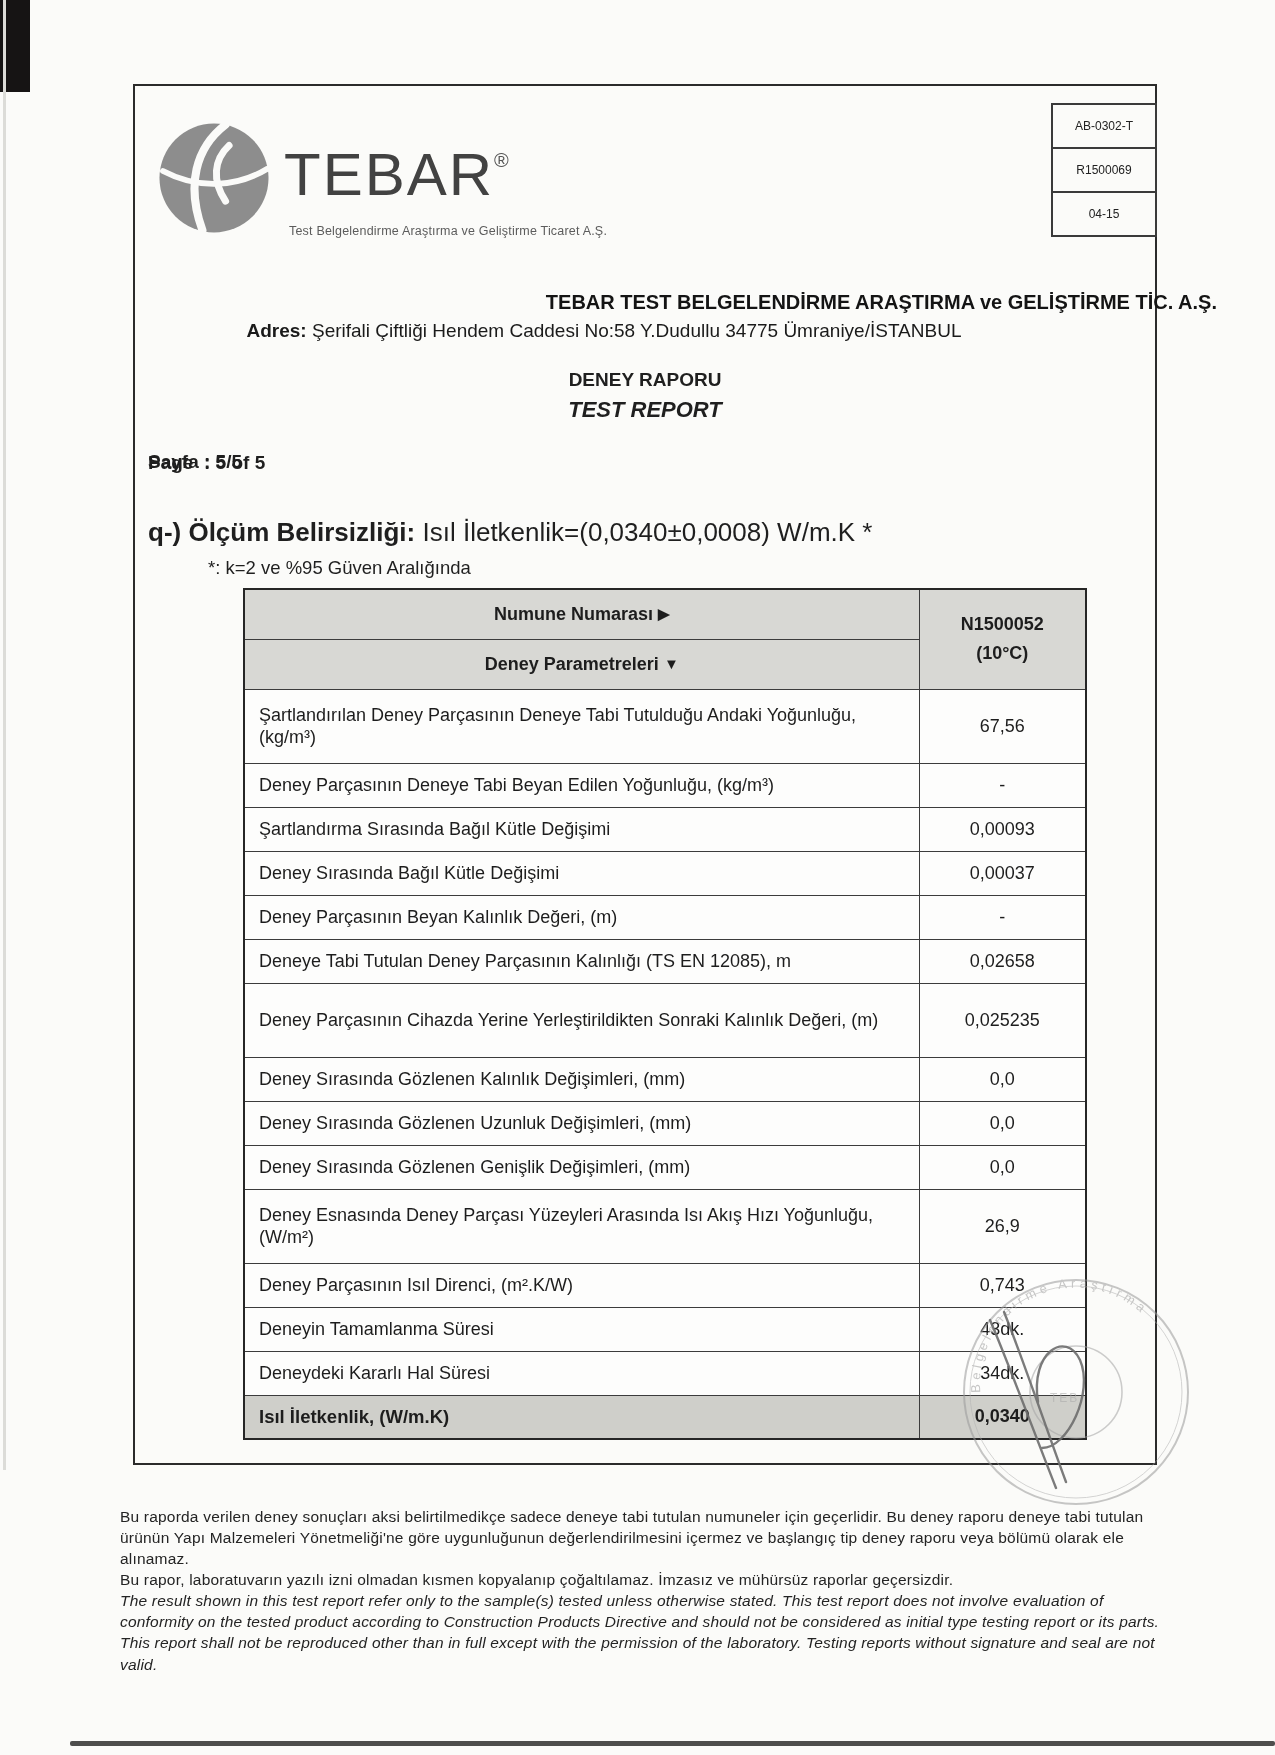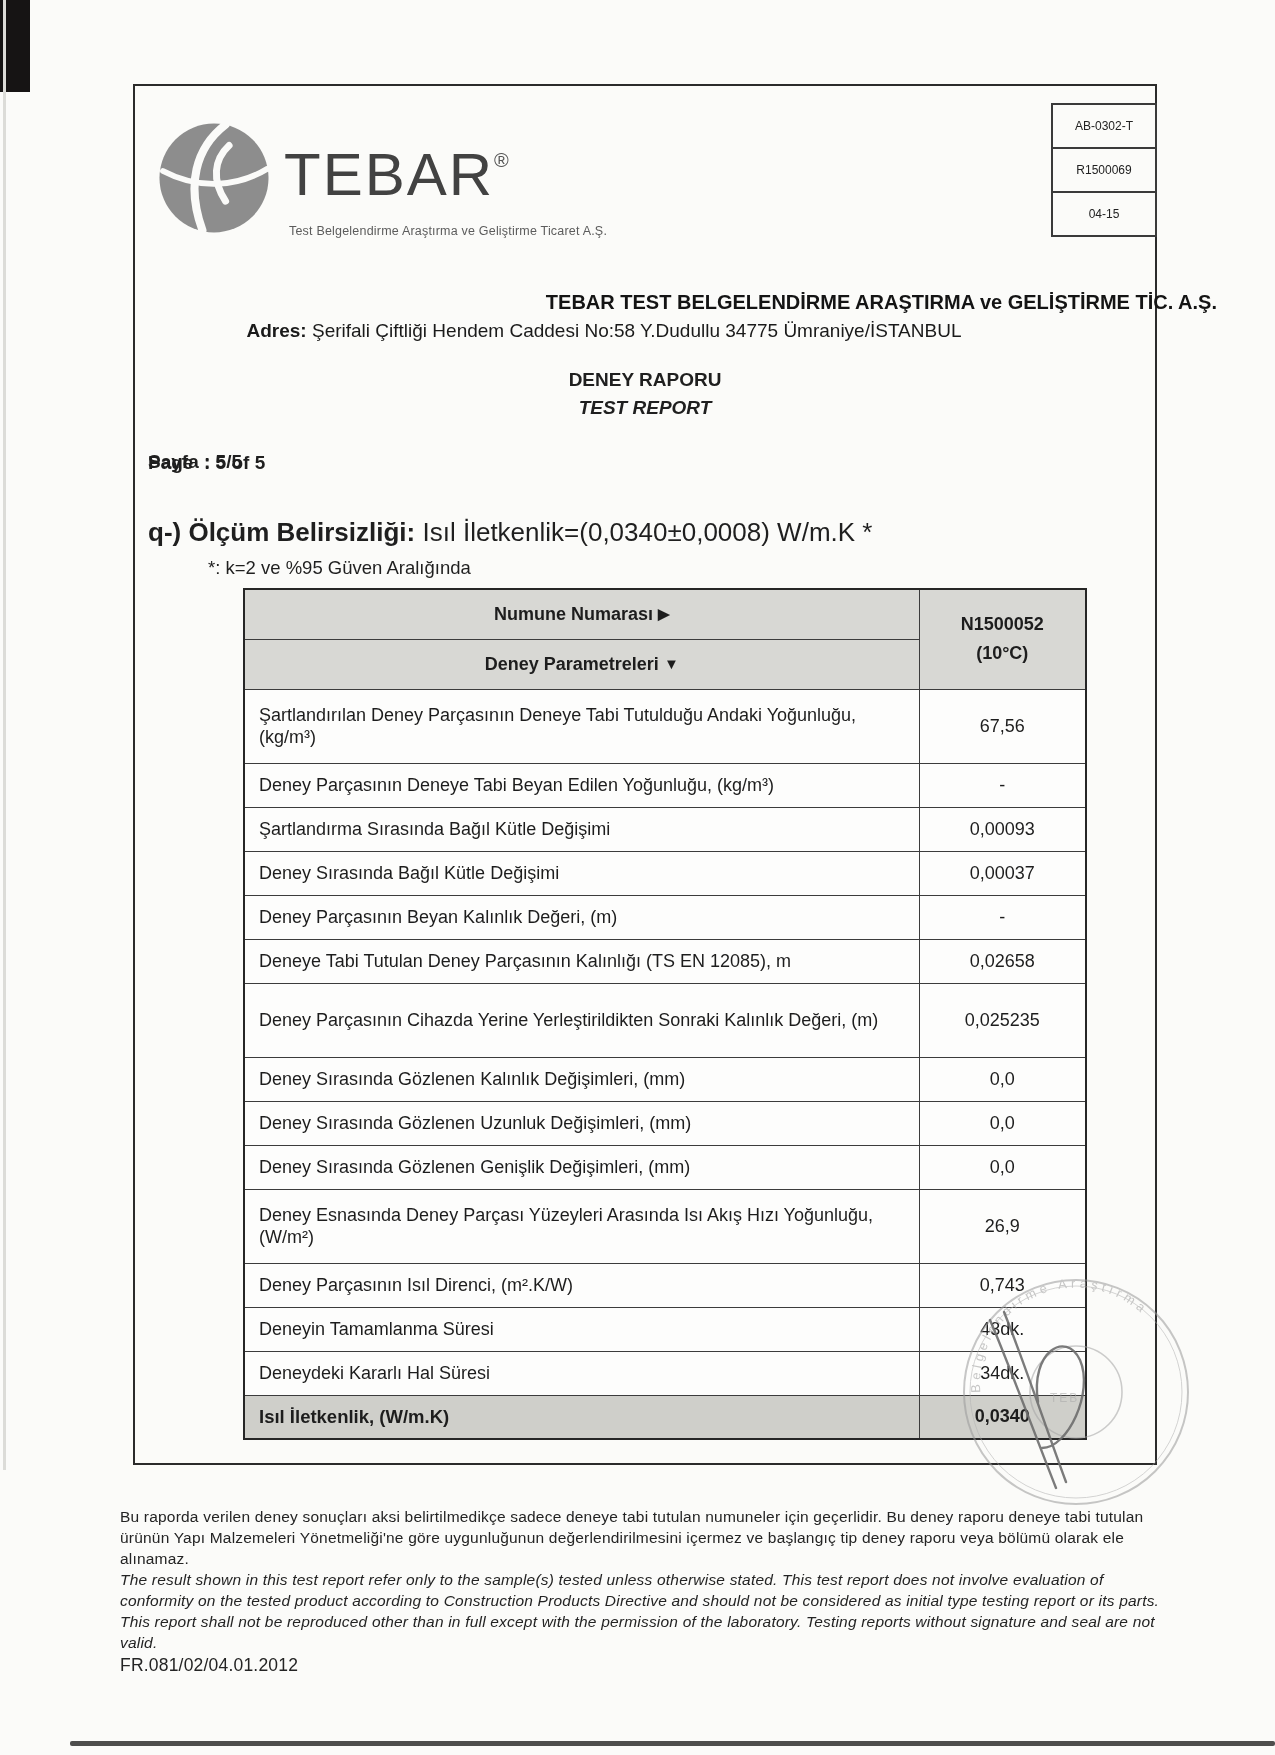--- a/index.html
+++ b/index.html
@@ -34,21 +34,21 @@
     display:flex; align-items:center; justify-content:center;
     font-size:12px; color:#222; background:#fbfbf9;
   }
   .code-box:first-child { margin-top:0; }
 
   
   .company-title { left:133px; top:291px; width:1084px; text-align:right; font-size:20px; font-weight:bold; color:#141414; }
   .address-line  { left:133px; top:320px; width:942px; text-align:center; font-size:19px; color:#1a1a1a; }
   .address-line b { font-weight:bold; }
   .report-title-tr { left:133px; top:369px; width:1024px; text-align:center; font-size:19px; font-weight:bold; }
-  .report-title-en { left:133px; top:397px; width:1024px; text-align:center; font-size:19px; font-weight:bold; font-style:italic; }
+  .report-title-en { left:133px; top:397px; width:1024px; text-align:center; font-size:22px; font-weight:bold; font-style:italic; }
   .page-tr { left:148px; top:424px; font-size:19px; font-weight:bold; white-space:pre;margin-top:27px; }
   .page-en { left:148px; top:452px; font-size:19px; font-weight:bold; white-space:pre; }
 
   .uncert { left:148px; top:517px; font-size:26px; }
   .uncert b { font-weight:bold; }
   .uncert-note { left:208px; top:557px; font-size:18.5px; }
 
   
   table.results { left:243px; top:588px; width:842px; border-collapse:collapse; table-layout:fixed; background:#fdfdfc; }
   table.results col.c-lbl { width:675px; }
@@ -206,15 +206,15 @@
     <g fill="none" stroke="#6e6e6e" stroke-width="2.4" stroke-linecap="round" opacity="0.9">
       <path d="M 52 68 C 70 110, 96 180, 118 236"></path>
       <path d="M 66 60 C 84 104, 108 176, 128 230"></path>
       <path d="M 100 150 C 92 100, 128 78, 142 108 C 156 140, 130 196, 104 196"></path>
     </g>
   </svg>
 </div>
 
 <div class="abs footnotes">
   <p>Bu raporda verilen deney sonuçları aksi belirtilmedikçe sadece deneye tabi tutulan numuneler için geçerlidir. Bu deney raporu deneye tabi tutulan ürünün Yapı Malzemeleri Yönetmeliği'ne göre uygunluğunun değerlendirilmesini içermez ve başlangıç tip deney raporu veya bölümü olarak ele alınamaz.</p>
+  <p>Bu rapor, laboratuvarın yazılı izni olmadan kısmen kopyalanıp çoğaltılamaz. İmzasız ve mühürsüz raporlar geçersizdir.</p>
   <p class="fn-en">The result shown in this test report refer only to the sample(s) tested unless otherwise stated. This test report does not involve evaluation of conformity on the tested product according to Construction Products Directive and should not be considered as initial type testing report or its parts. This report shall not be reproduced other than in full except with the permission of the laboratory. Testing reports without signature and seal are not valid.</p>
-  <p class="form-code">FR.081/02/04.01.2012</p>
 </div>
 
 </body></html>

